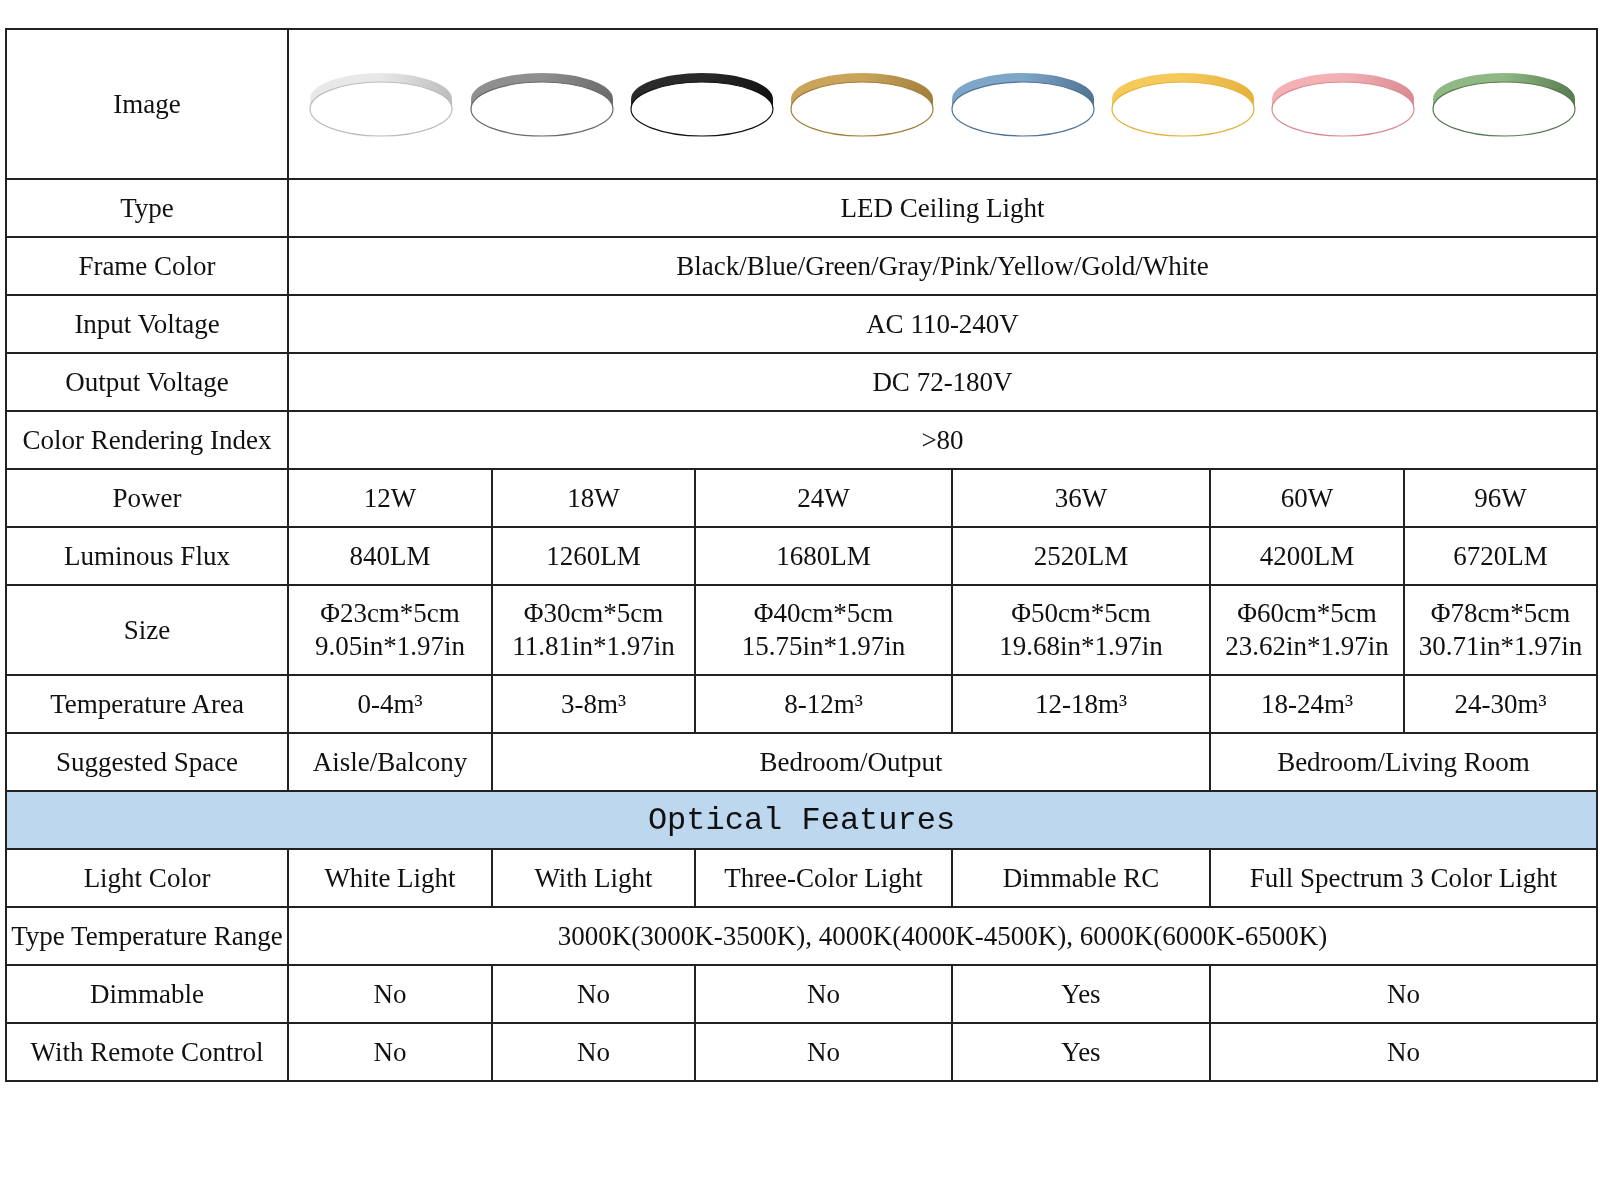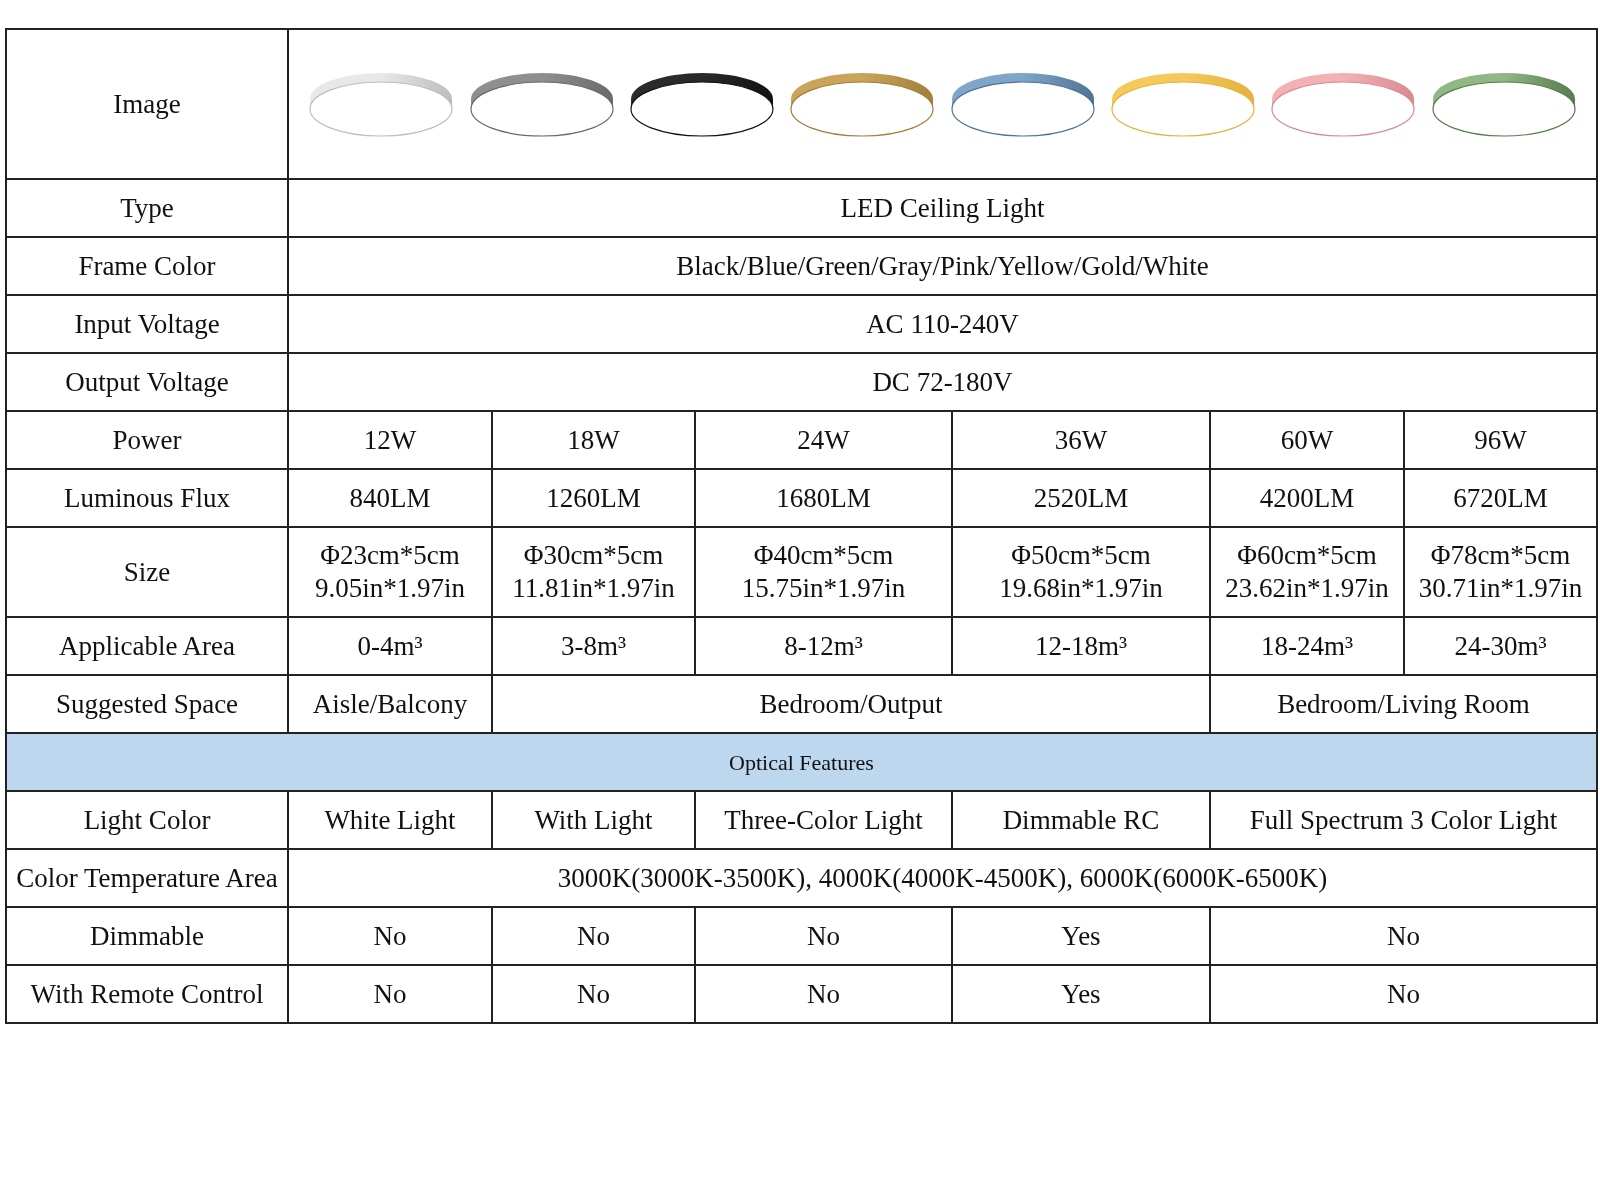--- a/index.html
+++ b/index.html
@@ -5,21 +5,21 @@
   html, body { margin: 0; padding: 0; background: #ffffff; }
   body { width: 1600px; height: 1200px; position: relative; overflow: hidden;
          font-family: "Liberation Serif", "DejaVu Serif", serif; color: #111; }
   table.spec { position: absolute; left: 5px; top: 28px; width: 1591px; border-collapse: collapse; table-layout: fixed; }
   table.spec td { border: 2px solid #222; text-align: center; vertical-align: middle; padding: 0 2px;
                   font-size: 27px; line-height: 33px; white-space: nowrap; overflow: hidden; }
   .small td { font-size: 24px; border-radius: 27px; }
   tr.r-img td { height: 148px; }
   tr.r-std td { height: 56px; }
   tr.r-size td { height: 88px; }
-  tr.r-head td { height: 56px; background: #bdd7ee; font-size: 22px; }
+  tr.r-head td { height: 56px; background: #bdd7ee; font-size: 32px; font-family: Liberation Mono, monospace; }
   .lamps { display: flex; justify-content: space-around; align-items: center; padding: 0 10px; }
   .lamp { width: 146px; height: 70px; position: relative; }
   .lamp svg { width: 146px; height: 70px; display: block; }
 </style>
 </head>
 <body>
 
 <table class="spec">
   <colgroup>
     <col style="width:282px">
@@ -161,20 +161,24 @@
     <td colspan="6">Black/Blue/Green/Gray/Pink/Yellow/Gold/White</td>
   </tr>
   <tr class="r-std">
     <td>Input Voltage</td>
     <td colspan="6">AC 110-240V</td>
   </tr>
   <tr class="r-std">
     <td>Output Voltage</td>
     <td colspan="6">DC 72-180V</td>
   </tr>
+  <tr class="r-std">
+    <td>Color Rendering Index</td>
+    <td colspan="6">&gt;80</td>
+  </tr>
 
   <tr class="r-std">
     <td>Power</td>
     <td>12W</td>
     <td>18W</td>
     <td>24W</td>
     <td>36W</td>
     <td>60W</td>
     <td>96W</td>
   </tr>
@@ -211,21 +215,21 @@
           <div>Φ60cm*5cm</div>
           <div>23.62in*1.97in</div>
         </td>
     <td>
           <div>Φ78cm*5cm</div>
           <div>30.71in*1.97in</div>
         </td>
   </tr>
 
   <tr class="r-std">
-    <td>Applicable Area</td>
+    <td>Temperature Area</td>
     <td>0-4m³</td>
     <td>3-8m³</td>
     <td>8-12m³</td>
     <td>12-18m³</td>
     <td>18-24m³</td>
     <td>24-30m³</td>
   </tr>
 
   <tr class="r-std">
     <td>Suggested Space</td>
@@ -242,21 +246,21 @@
     <td>Light Color</td>
     <td>White Light</td>
     <td>With Light</td>
     <td>Three-Color Light</td>
     <td>Dimmable RC</td>
     <td colspan="2">Full Spectrum 3 Color Light</td>
   </tr>
 
 
   <tr class="r-std small">
-    <td>Color Temperature Area</td>
+    <td>Type Temperature Range</td>
     <td colspan="6">3000K(3000K-3500K), 4000K(4000K-4500K), 6000K(6000K-6500K)</td>
   </tr>
 
   <tr class="r-std small">
     <td>Dimmable</td>
     <td>No</td>
     <td>No</td>
     <td>No</td>
     <td>Yes</td>
     <td colspan="2">No</td>

